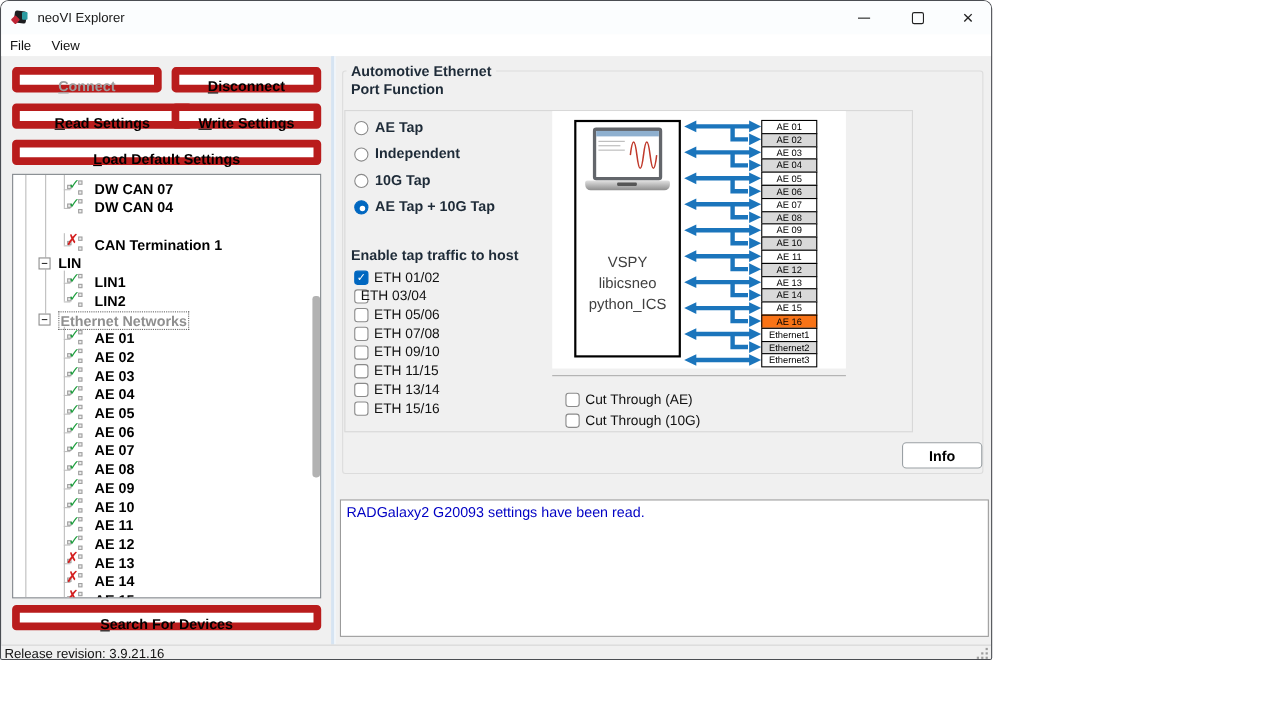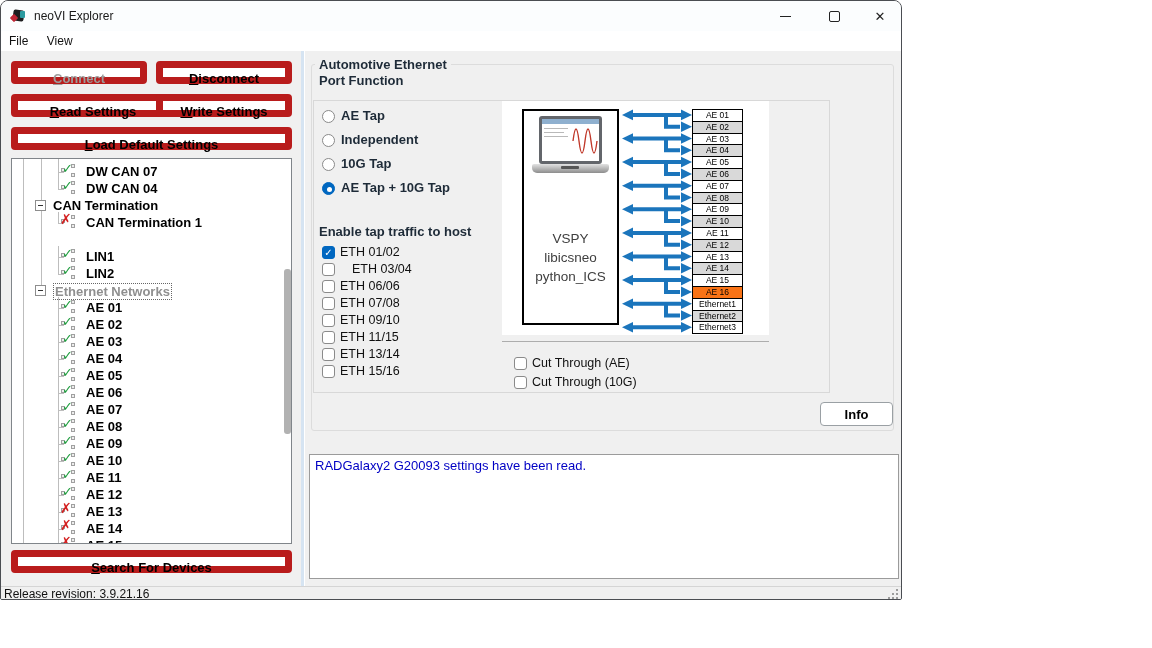--- a/index.html
+++ b/index.html
@@ -178,32 +178,32 @@
         </div>
         <div class="trow" style="top: 21px;">
           <div class="ticon">
             <i class="s1"></i>
             <i class="s2"></i>
             <i class="s3"></i>
             <span class="g check">✓</span>
           </div>
           <div class="tlabel" style="left: 74px;">DW CAN 04</div>
         </div>
-        <div class="trow" style="top: 38px;">
+        <div class="trow" style="top: 55px;">
+          <div class="ticon">
+            <i class="s1"></i>
+            <i class="s2"></i>
+            <i class="s3"></i>
+            <span class="g cross">✗</span>
+          </div>
+          <div class="tlabel" style="left: 74px;">CAN Termination 1</div>
+        </div>
+        <div class="trow" style="top: 72px;">
           <div class="exp"></div>
-          <div class="tlabel" style="left: 41px;">CAN Termination</div>
-        </div>
-        <div class="trow" style="top: 55px;">
-          <div class="ticon">
-            <i class="s1"></i>
-            <i class="s2"></i>
-            <i class="s3"></i>
-            <span class="g cross">✗</span>
-          </div>
-          <div class="tlabel" style="left: 74px;">CAN Termination 1</div>
+          <div class="tlabel" style="left: 41px;">LIN</div>
         </div>
         <div class="trow" style="top: 89px;">
           <div class="ticon">
             <i class="s1"></i>
             <i class="s2"></i>
             <i class="s3"></i>
             <span class="g check">✓</span>
           </div>
           <div class="tlabel" style="left: 74px;">LIN1</div>
         </div>
@@ -373,23 +373,23 @@
         <div class="rb sel" style="top: 180.5px;"></div>
         <div class="rblabel" style="top: 179px;">AE Tap + 10G Tap</div>
       </div>
     <span class="enable-label">Enable tap traffic to host</span>
     <div id="ethChecks">
         <div class="cb checked" style="left: 321px; top: 244.5px;">
           <span class="mark">✓</span>
         </div>
         <div class="cblabel" style="left: 339px; top: 243px;">ETH 01/02</div>
         <div class="cb" style="left: 321px; top: 261.5px;"></div>
-        <div class="cblabel" style="left: 351px; top: 260px;">ETH 03/04</div>
+        <div class="cblabel" style="left: 327px; top: 260px;">ETH 03/04</div>
         <div class="cb" style="left: 321px; top: 278.5px;"></div>
-        <div class="cblabel" style="left: 339px; top: 277px;">ETH 06/06</div>
+        <div class="cblabel" style="left: 339px; top: 277px;">ETH 05/06</div>
         <div class="cb" style="left: 321px; top: 295.5px;"></div>
         <div class="cblabel" style="left: 339px; top: 294px;">ETH 07/08</div>
         <div class="cb" style="left: 321px; top: 312.5px;"></div>
         <div class="cblabel" style="left: 339px; top: 311px;">ETH 09/10</div>
         <div class="cb" style="left: 321px; top: 329.5px;"></div>
         <div class="cblabel" style="left: 339px; top: 328px;">ETH 11/15</div>
         <div class="cb" style="left: 321px; top: 346.5px;"></div>
         <div class="cblabel" style="left: 339px; top: 345px;">ETH 13/14</div>
         <div class="cb" style="left: 321px; top: 363.5px;"></div>
         <div class="cblabel" style="left: 339px; top: 362px;">ETH 15/16</div>

